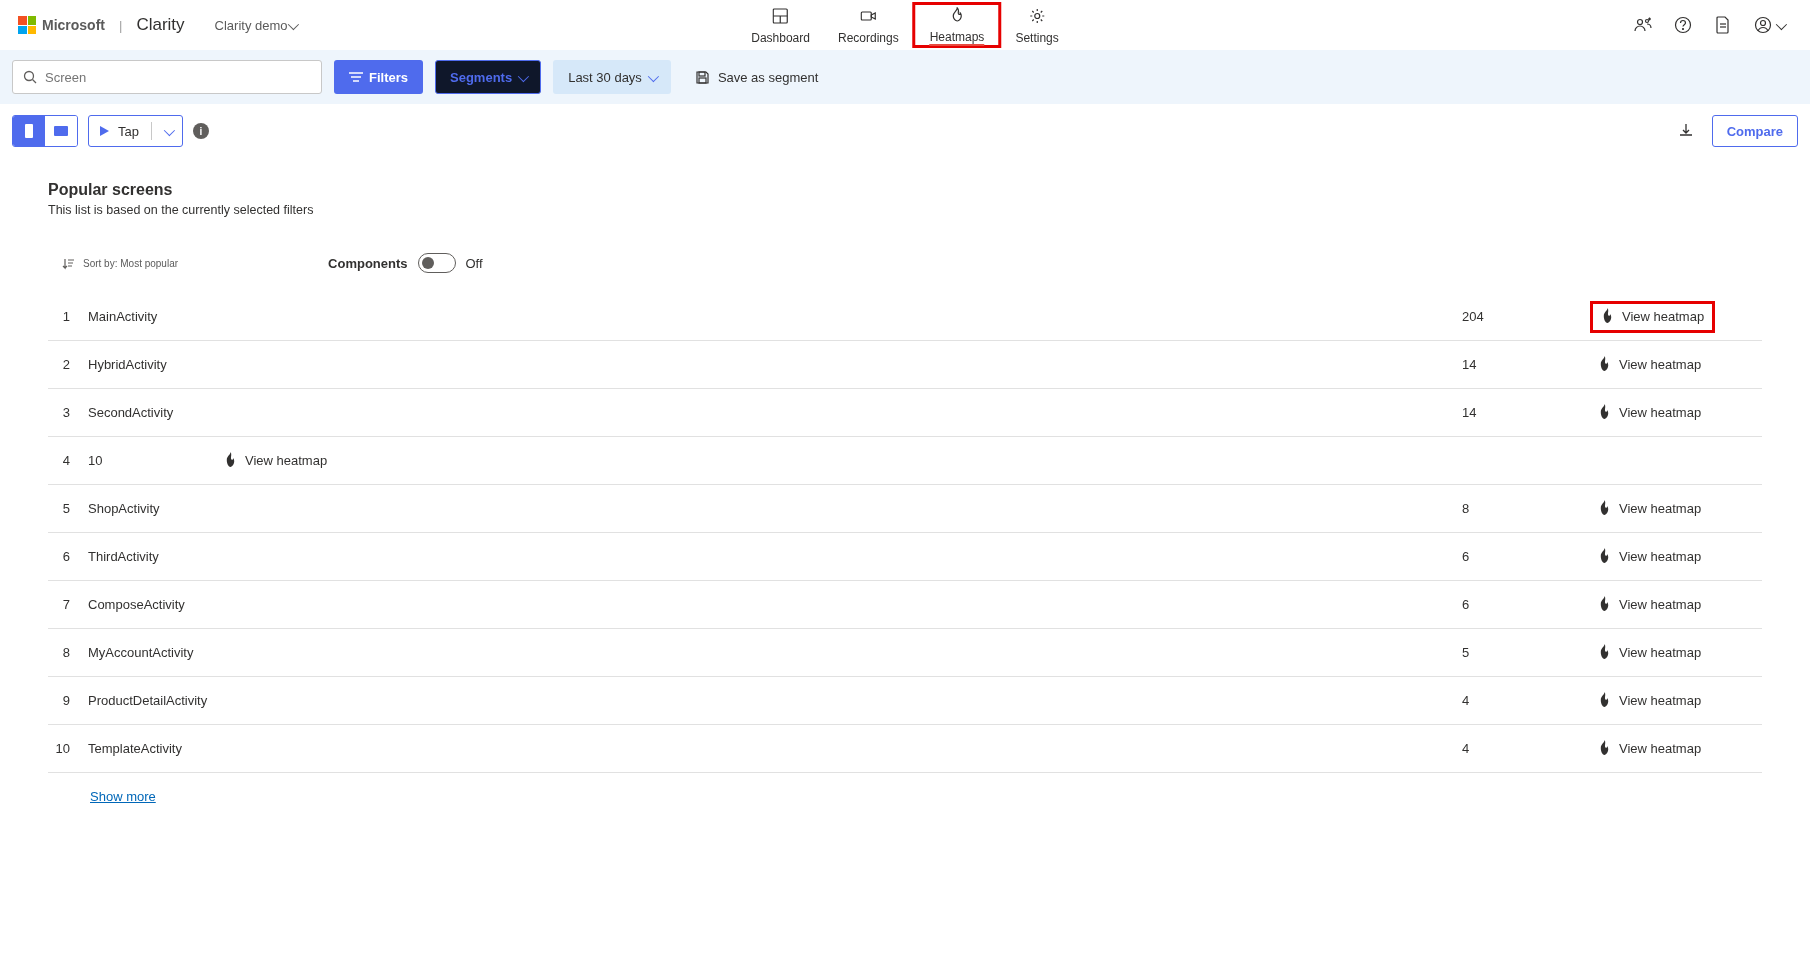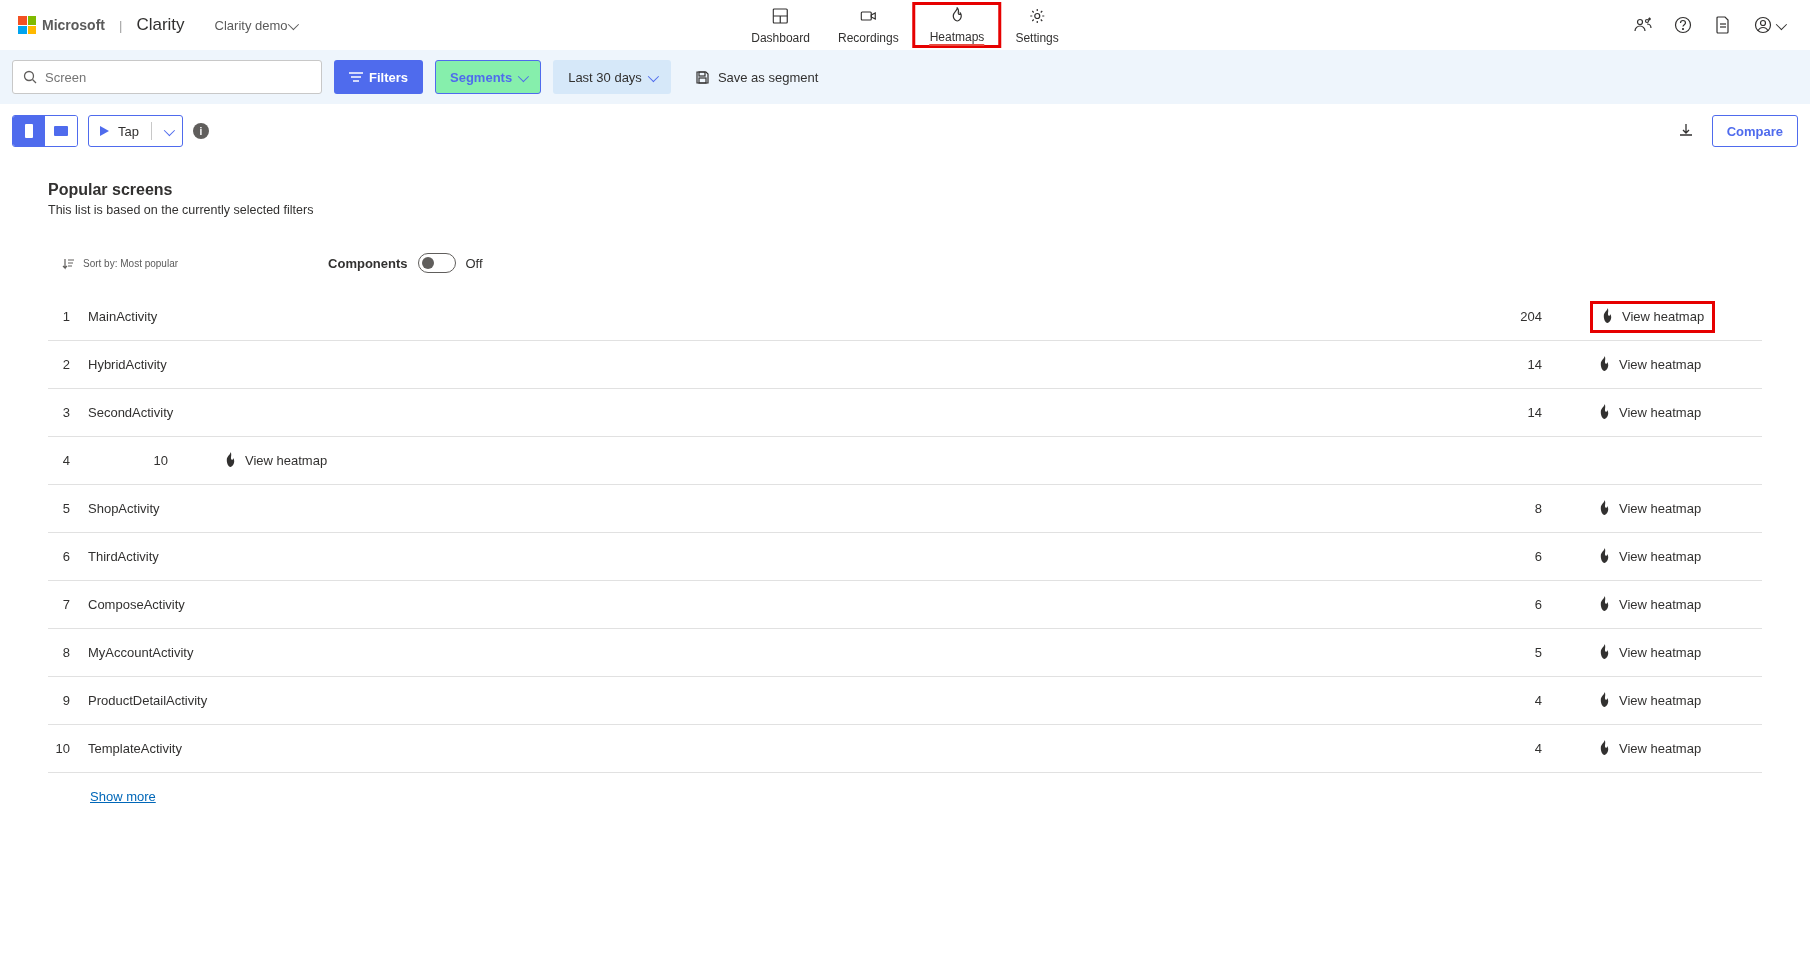--- a/index.html
+++ b/index.html
@@ -26,21 +26,21 @@
   .header-right { margin-left: auto; display: flex; align-items: center; gap: 22px; padding-right:8px;}
   .header-icon { width: 18px; height: 18px; display: flex; align-items:center; justify-content:center; color:#323130; cursor:pointer; }
   .profile-btn { display:flex; align-items:center; gap:4px; cursor:pointer;}
   
   
   .filters-bar { background: #eef5fc; padding: 10px 12px; display: flex; align-items: center; gap: 12px; }
   .search-input { width: 310px; height: 34px; border: 1px solid #c8c8c8; border-radius: 3px; background: #fff; display:flex; align-items:center; padding:0 10px; gap:8px;}
   .search-input input { border:none; outline:none; flex:1; font-size:13px; background:transparent;}
   .btn { height: 34px; padding: 0 14px; border-radius: 3px; display:inline-flex; align-items:center; gap:6px; cursor:pointer; font-size:13px; border:1px solid transparent;}
   .btn-filters { background: #4f6bed; color:#fff; font-weight:600;}
-  .btn-segments { background:#86efac; border:1px solid #4f6bed; color:#4f6bed; font-weight:600;}
+  .btn-segments { background:#0f172a; border:1px solid #4f6bed; color:#4f6bed; font-weight:600;}
   .btn-date { background:#d6e8f9; color:#323130; }
   .btn-date .chev { color:#4f6bed;}
   .save-segment { display:flex; align-items:center; gap:8px; color:#323130; cursor:pointer; margin-left:12px;}
   
   
   .view-bar { background:#fff; padding: 10px 12px; display:flex; align-items:center; gap:10px; border-top:1px solid transparent;}
   .btn-group { display:flex; border:1px solid #4f6bed; border-radius:3px; overflow:hidden;}
   .btn-group .vb { width:32px; height:30px; display:flex; align-items:center; justify-content:center; cursor:pointer;}
   .btn-group .vb.active { background:#4f6bed; color:#fff;}
   .btn-group .vb:not(.active){ color:#4f6bed; background:#fff;}
@@ -63,21 +63,21 @@
   .components-toggle { display:flex; align-items:center; gap:10px; font-size:13px;}
   .components-toggle .lbl{ font-weight:600; margin-left:110px;}
   .toggle { width:38px; height:20px; border:1px solid #605e5c; border-radius:10px; position:relative; cursor:pointer;}
   .toggle .knob{ width:12px;height:12px;border-radius:50%;background:#605e5c;position:absolute;top:3px;left:3px;}
   .toggle-state { font-size:13px; color:#323130;}
   
   .screen-table { width: 100%; margin-top: 10px; }
   .screen-row { display:flex; align-items:center; height:48px; border-bottom:1px solid #e1e1e1;}
   .screen-row .idx { width: 40px; text-align:right; padding-right:18px; color:#323130; font-size:13px;}
   .screen-row .name { flex:1; font-size:13px; color:#323130;}
-  .screen-row .count { width:80px; text-align:right; font-size:13px; color:#323130;}
+  .screen-row .count { width:80px; font-size:13px; color:#323130;}
   .screen-row .action { width:220px; display:flex; justify-content:flex-start; padding-left:48px;}
   .view-heatmap { display:flex; align-items:center; gap:8px; cursor:pointer; font-size:13px; color:#323130; padding:4px 8px;}
   .view-heatmap svg { width:13px; height:15px;}
   .red-box-btn { border:3px solid #e60000;}
   
   .show-more { color:#0067b8; cursor:pointer; font-size:13px; margin-top:16px; margin-left:42px; display:inline-block; text-decoration:underline;}
   
   .chev-down::after{content:"";display:inline-block;width:7px;height:7px;border-right:1.2px solid currentColor;border-bottom:1.2px solid currentColor;transform:rotate(45deg) translateY(-2px);}
 </style>
 </head>

